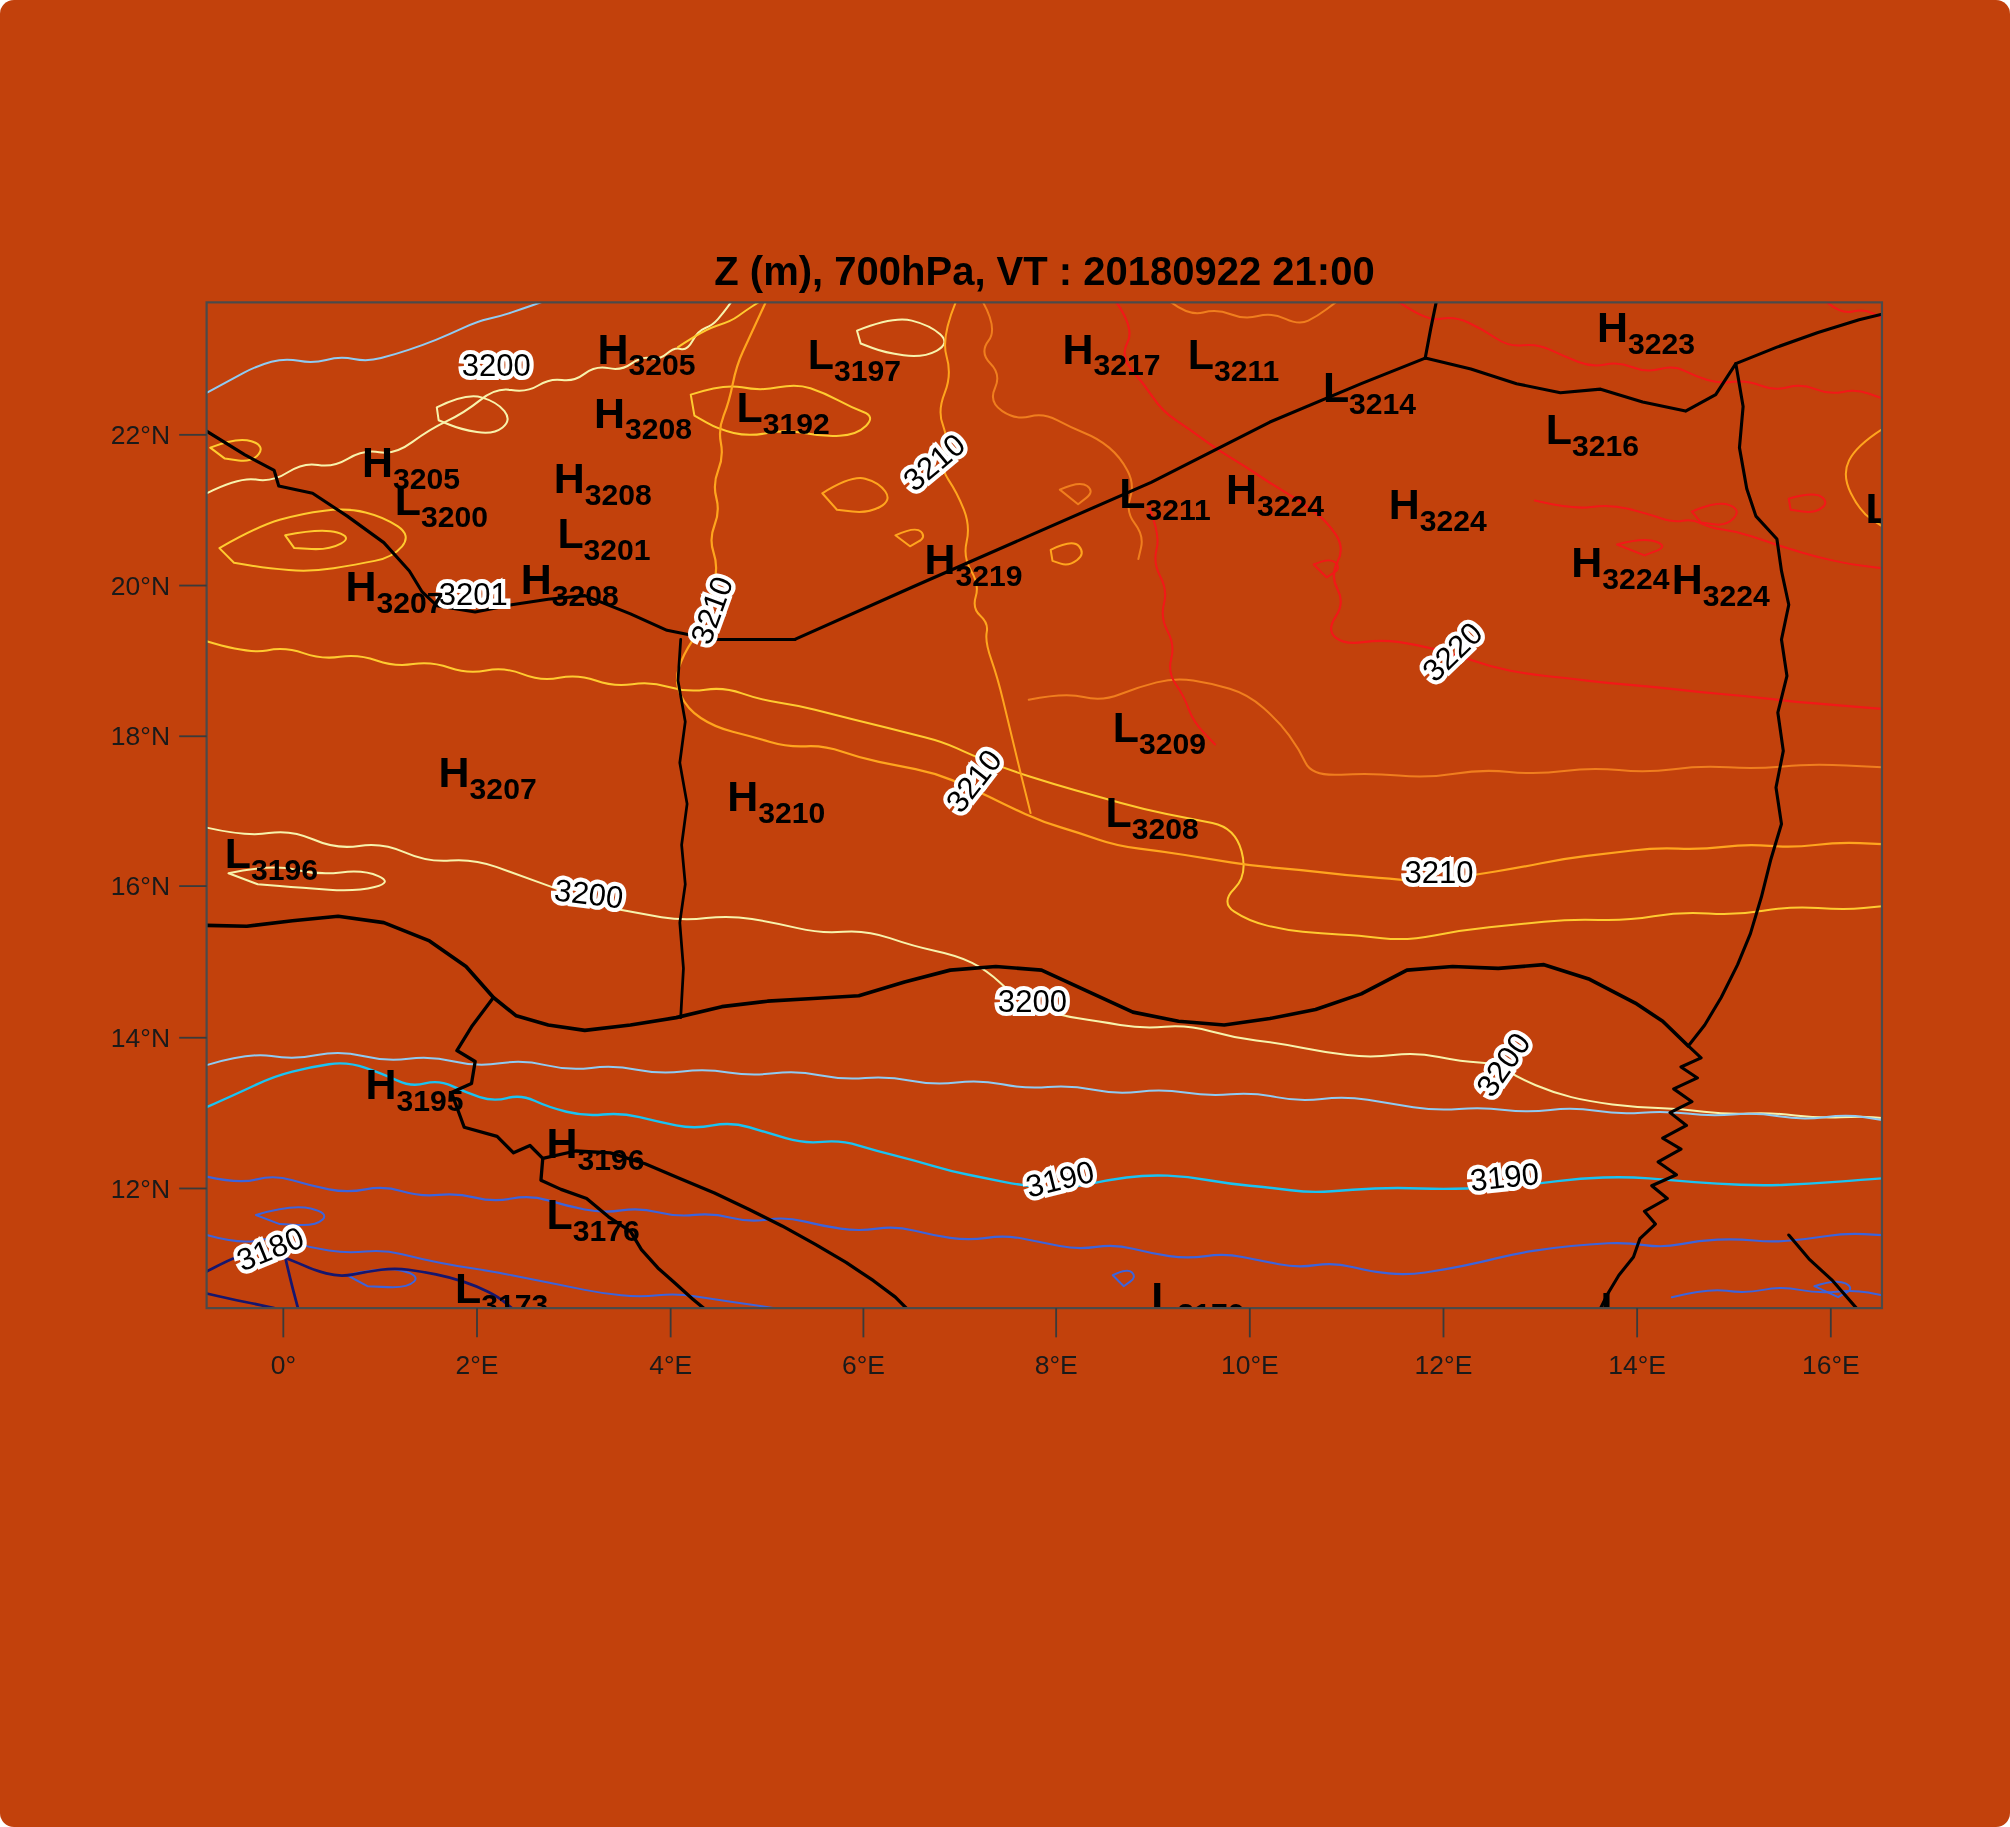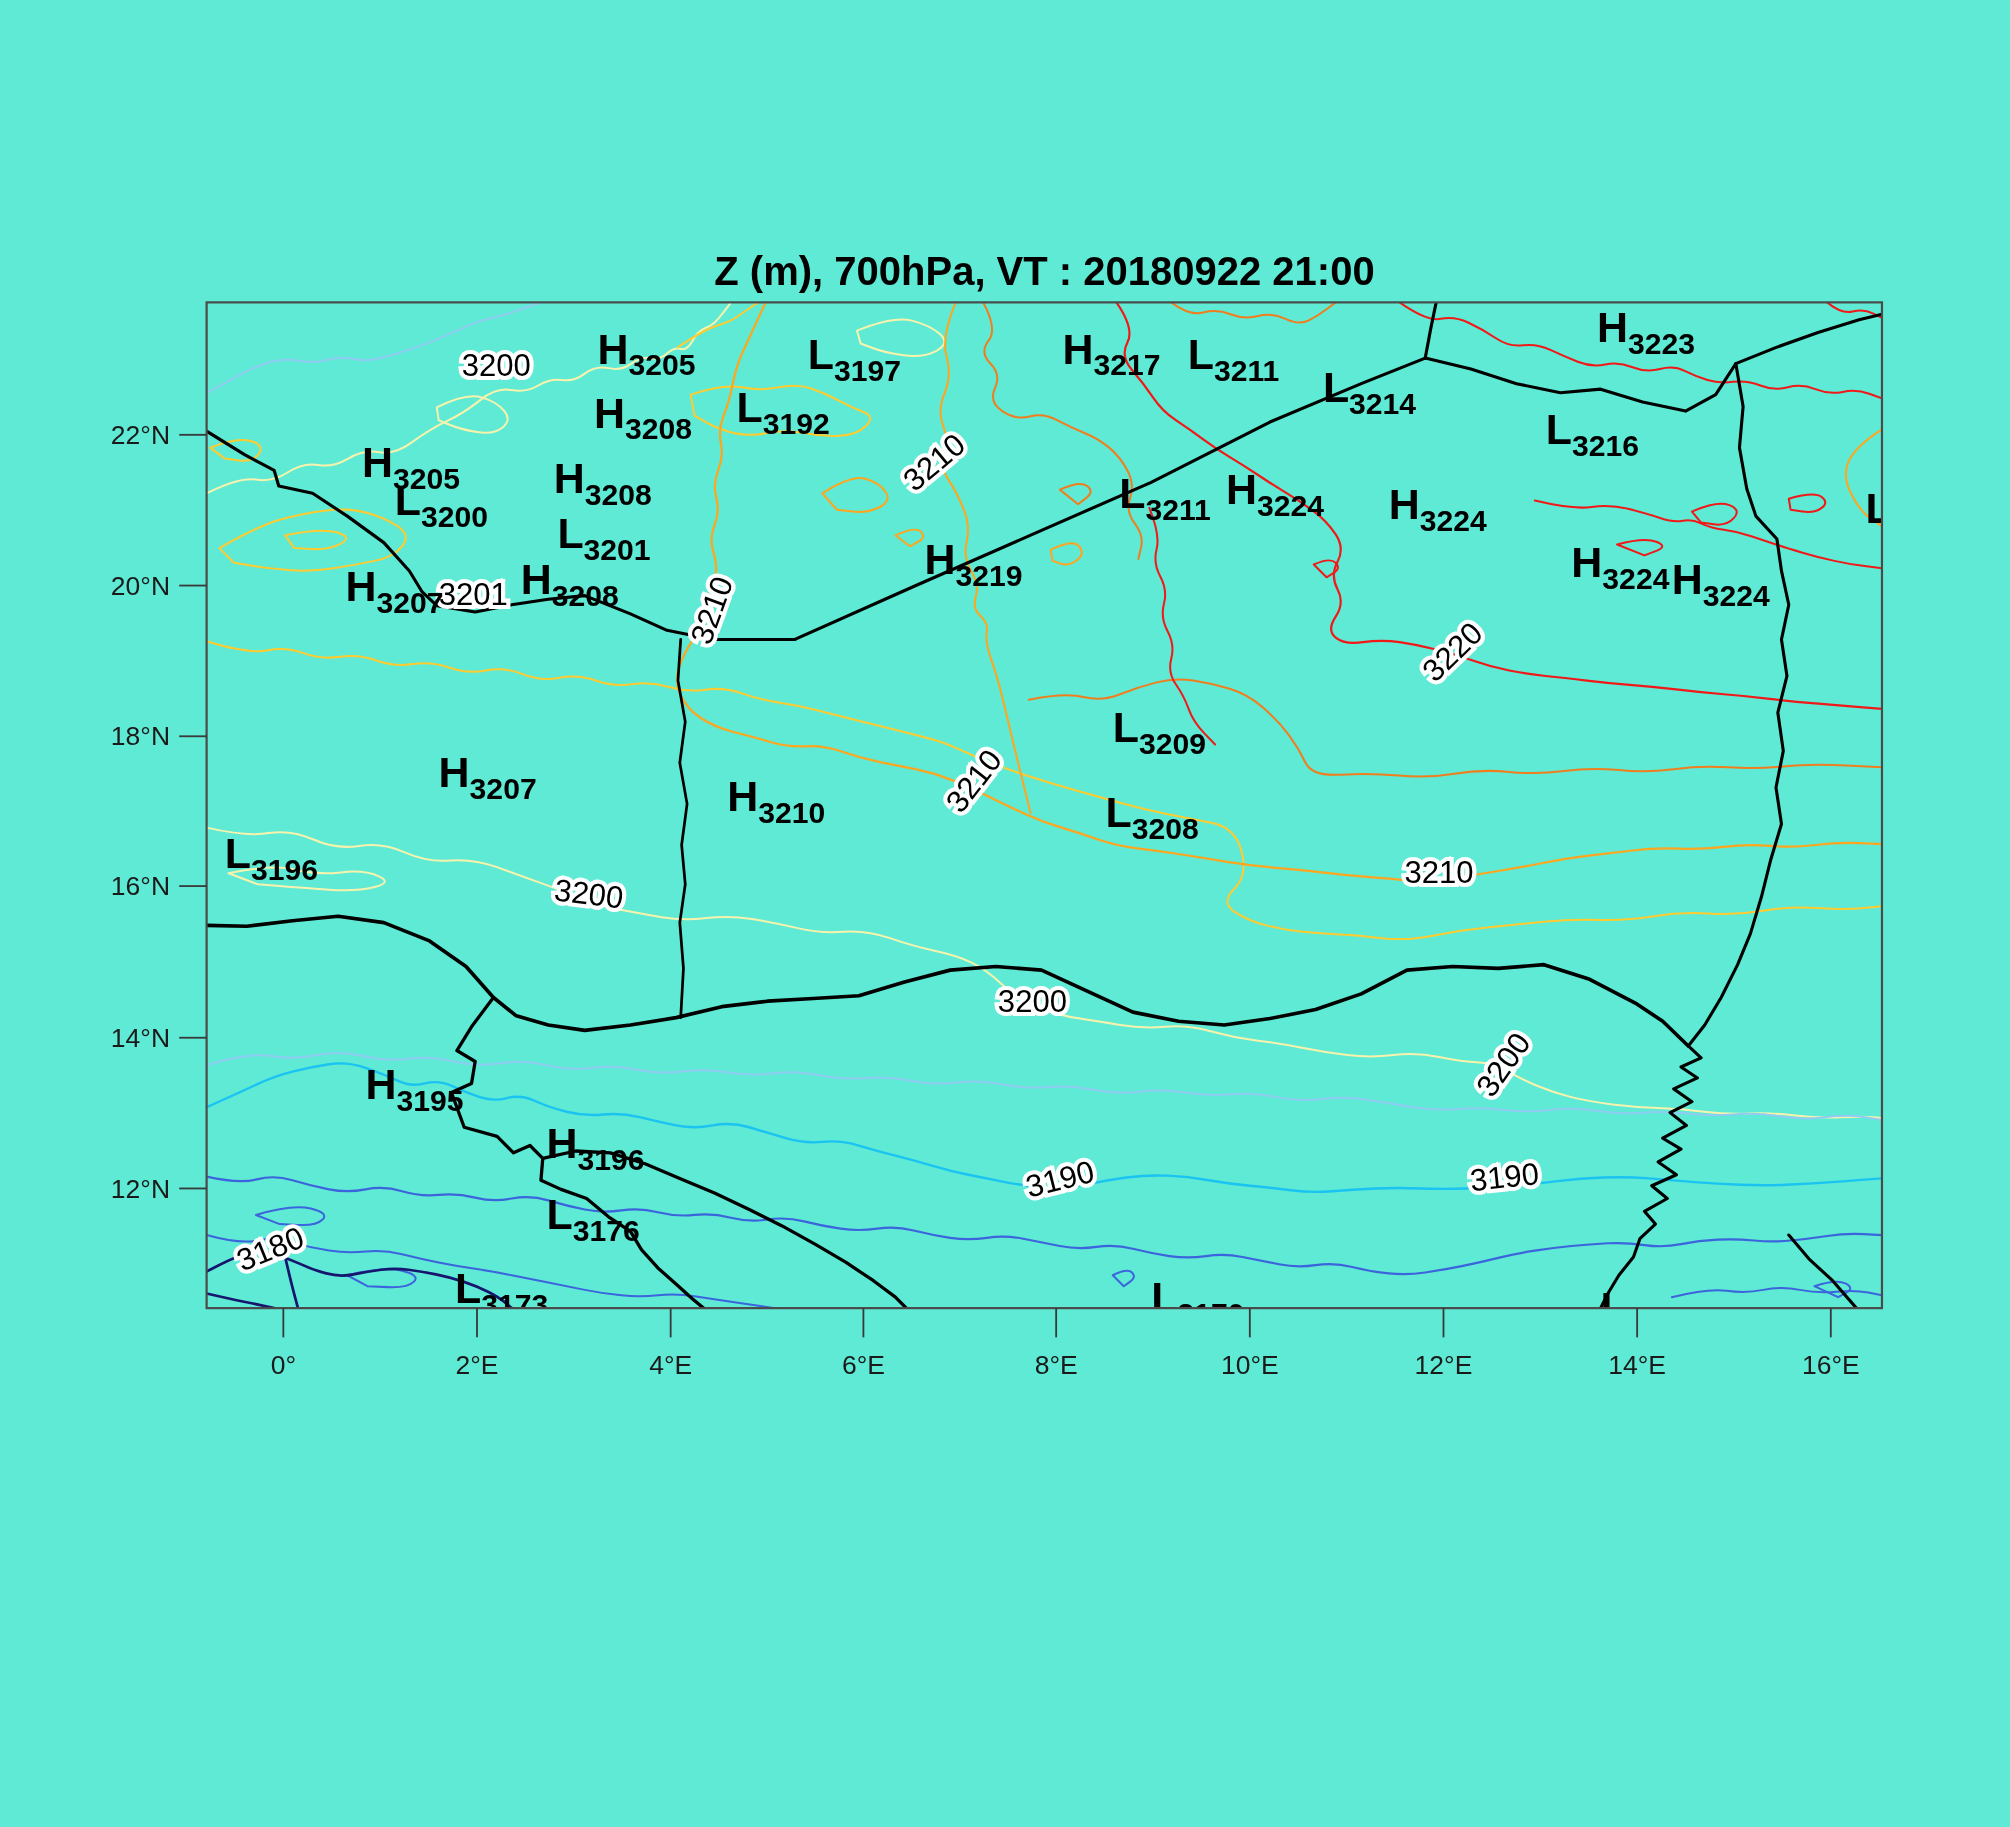--- a/index.html
+++ b/index.html
@@ -1,17 +1,17 @@
 <!DOCTYPE html>
 <html style="font-size:14.6px"><head>
 <meta charset="utf-8">
 <style>
   html,body{margin:0;padding:0;background:#ffffff;}
   body{width:2010px;height:1827px;position:relative;font-family:"Liberation Sans",sans-serif;}
-  .page{position:absolute;left:0;top:0;width:2010px;height:1827px;background:#5eead4;}
+  .page{position:absolute;left:0;top:0;width:2010px;height:1827px;background:#c2410c;border-radius:14px;}
   .chart-title{
     position:absolute;left:0;top:249px;width:2089px;text-align:center;
     font-size:40px;font-weight:bold;color:#000;letter-spacing:0px;
     font-family:"Liberation Sans",sans-serif;
   }
   svg{position:absolute;left:0;top:0;}
   text{font-family:"Liberation Sans",sans-serif;}
 </style>
 </head>
 <body>

